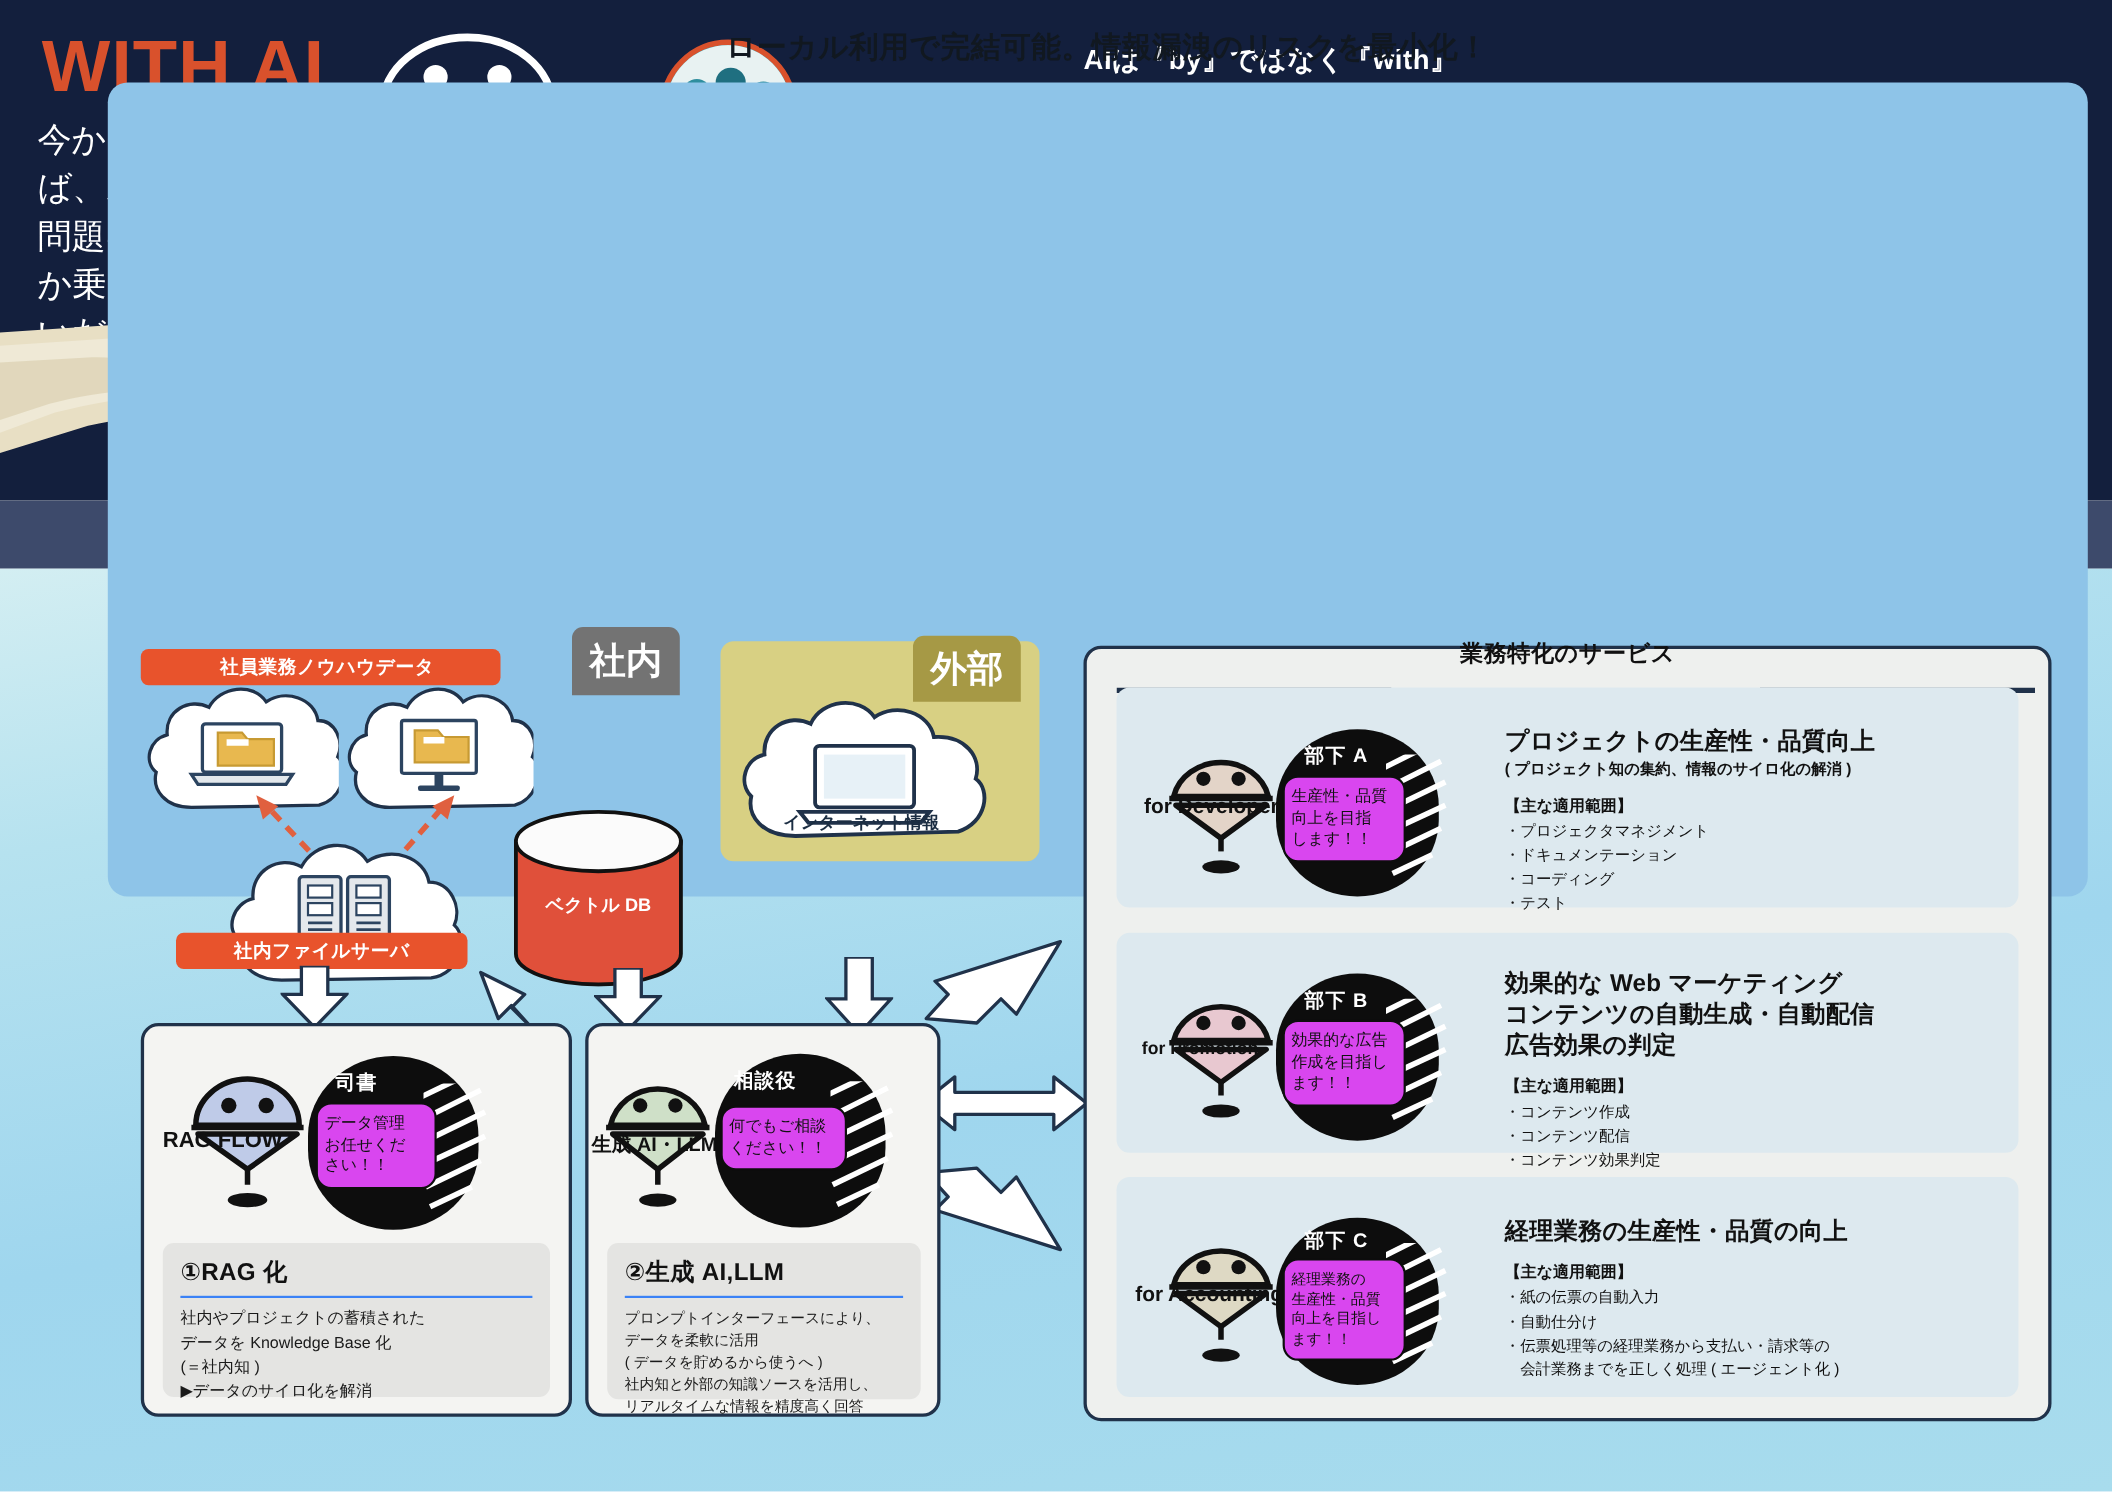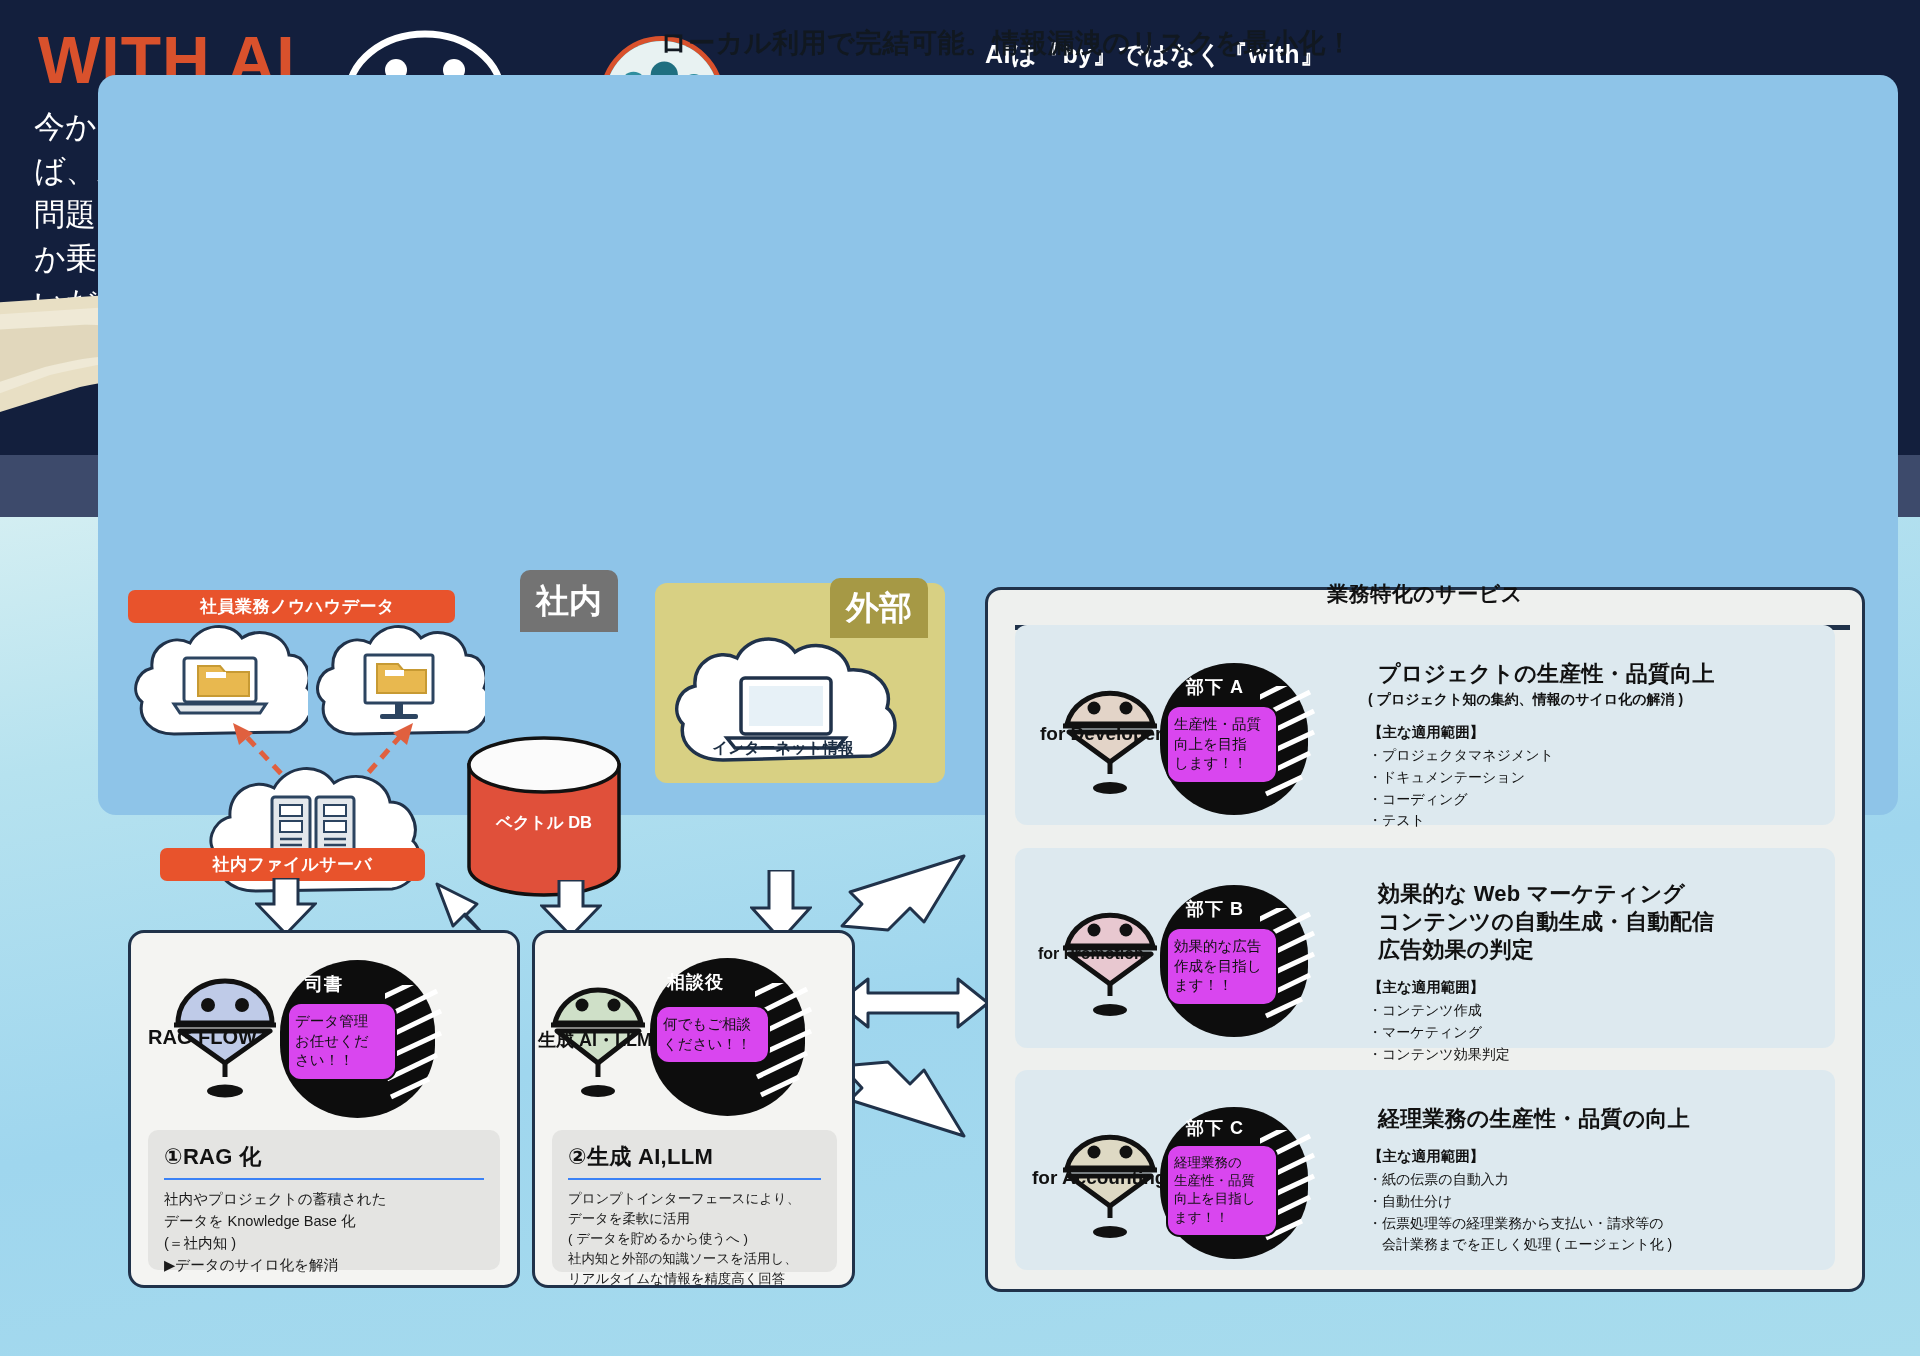--- a/index.html
+++ b/index.html
@@ -159,21 +159,21 @@
   }
   .svc-card {
     position: absolute; left: 1015px; width: 820px; height: 200px;
     background: #dde9ef; border-radius: 12px;
   }
   .svc1 { top: 625px; }
   .svc2 { top: 848px; }
   .svc3 { top: 1070px; }
 
   .svc-head {
-    font-size: 22px; font-weight: bold; color: #111; line-height: 1.28; letter-spacing: .2px; margin-left: 10px;
+    font-size: 22px; font-weight: bold; color: #111; line-height: 1.28; letter-spacing: .2px;
   }
   .svc-sub { font-size: 14px; color: #111; margin-top: 3px; font-weight: bold; }
   .svc-scope-title { font-size: 14.5px; color: #111; margin-top: 14px; font-weight: 600; }
   .svc-list { font-size: 14px; color: #111; line-height: 1.55; margin-top: 3px; }
 
   .arrow-w { position: absolute; }
 </style>
 </head>
 <body>
 
@@ -520,21 +520,21 @@
   <div class="role-label" style="left:1186px; top:897px;">部下 B</div>
   <div class="speech" style="left: 1166px; top: 927px; width: 112px; white-space: pre-line;">効果的な広告
 作成を目指し
 ます！！</div>
   <div style="position:absolute; left:1368px; top:880px; width:450px;">
     <div class="svc-head" style="white-space:pre-line;">効果的な Web マーケティング
 コンテンツの自動生成・自動配信
 広告効果の判定</div>
     <div class="svc-scope-title">【主な適用範囲】</div>
     <div class="svc-list">・コンテンツ作成</div>
-    <div class="svc-list" style="margin-top:0">・マーケティング</div>
+    <div class="svc-list" style="margin-top:0">・コンテンツ配信</div>
     <div class="svc-list" style="margin-top:0">・コンテンツ効果判定</div>
   </div>
 
   <div class="svc-card svc3"></div>
   <svg style="position:absolute; left:1060px; top:1124px; width:100px; height:120px;" viewBox="0 0 100 120">
     <path d="M7,44 A44,39 0 0 1 93,44 Z" fill="#ded9c4" stroke="#111" stroke-width="5"></path>
     <circle cx="34" cy="28" r="6.5" fill="#111"></circle>
       <circle cx="66" cy="28" r="6.5" fill="#111"></circle>
     <line x1="3" y1="46" x2="97" y2="46" stroke="#111" stroke-width="5"></line>
     <path d="M9,52 L50,82 L91,52 Z" fill="#ded9c4" stroke="#111" stroke-width="5" stroke-linejoin="round"></path>

